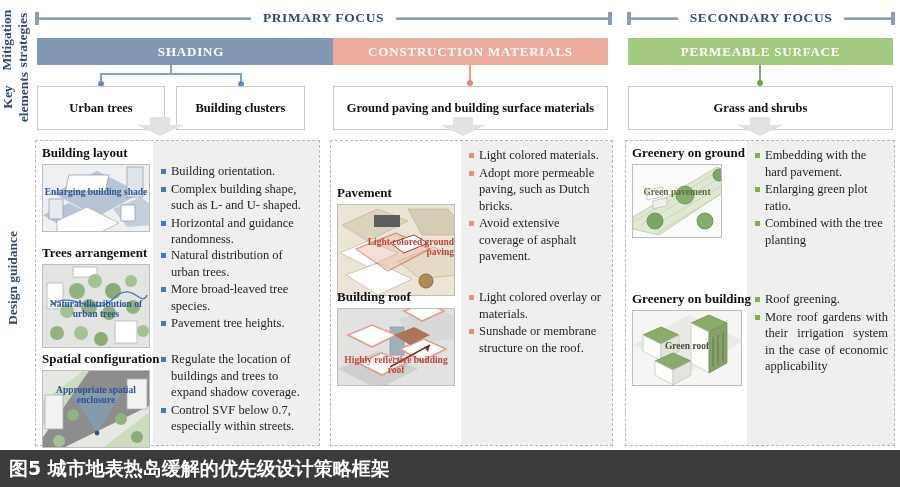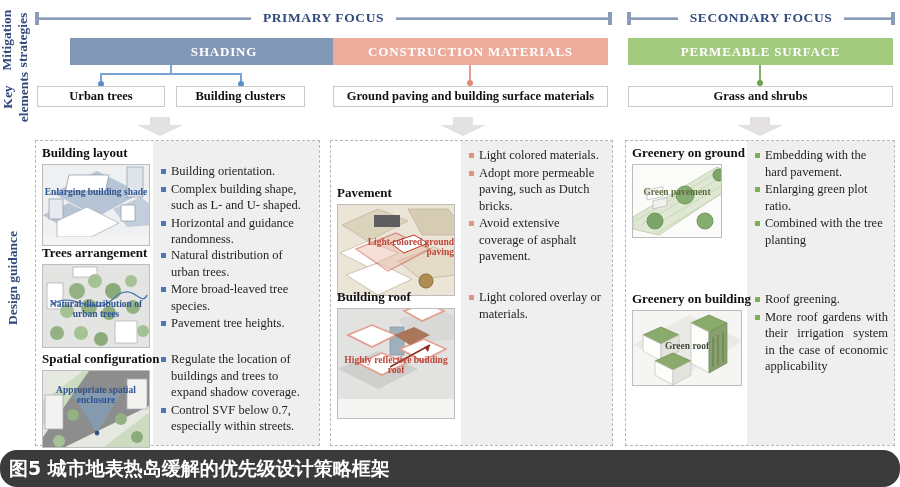--- a/index.html
+++ b/index.html
@@ -19,33 +19,33 @@
   .focus-secondary { left:627px; width:268px; }
   .focus-cap { width:4px; height:13px; background:var(--focus_line,#8b9cb8); flex:0 0 auto; }
   .focus-line { flex:1 1 auto; height:3px; background:var(--focus_line,#8b9cb8);
     border-top:1px solid #aebdd2; }
   .focus-text { flex:0 0 auto; padding:0 12px; color:var(--primary_text,#31497b);
     font-weight:bold; font-size:13.5px; letter-spacing:0.6px; white-space:nowrap; }
 
   
   .strategy { position:absolute; top:38px; height:27px; display:flex; align-items:center;
     justify-content:center; color:#fff; font-weight:bold; font-size:13px; letter-spacing:0.8px; }
-  .strategy-1 { left:37px;  width:308px; background:var(--shading_bg,#8297b5);margin-left:33px; }
+  .strategy-1 { left:37px;  width:308px; background:var(--shading_bg,#8297b5); }
   .strategy-2 { left:333px; width:275px; background:var(--construction_bg,#ecab9b); }
   .strategy-3 { left:628px; width:265px; background:var(--permeable_bg,#a3cb80); }
 
   
   .cline { position:absolute; background:var(--blue_line,#7ba4d6); }
   .cline.salmon { background:var(--salmon_line,#e89d8c); }
   .cline.green { background:var(--green_line,#83ad62); }
   .cdot { position:absolute; width:6px; height:6px; border-radius:50%; }
   .cdot.blue { background:#5b8fc9; } .cdot.salmon { background:#e08a77; } .cdot.green { background:#6f9e4e; }
 
   
-  .key-box { position:absolute; top:86px; height:21px; background:#fff; border:1px solid #c9c9c9;
+  .key-box { position:absolute; top:86px; height:44px; background:#fff; border:1px solid #c9c9c9;
     display:flex; align-items:center; justify-content:center; font-weight:bold; font-size:12.5px; color:#111; }
   .key-1 { left:37px; width:128px; } .key-2 { left:176px; width:129px; }
   .key-3 { left:333px; width:275px; } .key-4 { left:628px; width:265px; }
 
   
   .block-arrow { position:absolute; top:117px; width:46px; height:19px; background:#e3e1e1;
     clip-path:polygon(28% 0,72% 0,72% 42%,100% 42%,50% 100%,0 42%,28% 42%); }
 
   
   .dg-box { position:absolute; top:140px; height:306px; border:1px dashed #b5b5b5; background:#fff; }
@@ -66,21 +66,21 @@
   .bmark { flex:0 0 5px; width:5px; height:5px; margin:6px 5px 0 0; }
   .bmark.blue { background:var(--blue_bullet,#4a79b5); }
   .bmark.salmon { background:var(--salmon_bullet,#dd9582); }
   .bmark.green { background:var(--green_bullet,#7fae58); }
   .btext { flex:1 1 auto; }
   .justify .btext { text-align:justify; }
 
   
   .caption-bar { position:absolute; left:0; right:0; top:450px; height:37px; background:var(--caption_bar_bg,#3b3b3b);
     color:#fff; display:flex; align-items:center; padding-left:9px;
-    font-family:"DejaVu Sans", sans-serif; font-weight:bold; font-size:19px;border-radius:17px; }
+    font-family:"DejaVu Sans", sans-serif; font-weight:bold; font-size:19px; }
 </style>
 </head>
 <body>
 
 <div class="stage">
 
   <div class="side-label side-mitigation">Mitigation strategies</div>
   <div class="side-label side-key">Key elements</div>
   <div class="side-label side-design">Design guidance</div>
 
@@ -162,21 +162,21 @@
           </div>
         <div class="bullet">
             <span class="bmark blue"></span>
             <span class="btext">Control SVF below 0.7, especially within streets.</span>
           </div>
       </div>
     </div>
 
     <div class="dg-section" style="top:4px;">
       <div class="dg-title">Building layout</div>
-      <div class="thumb" style="width:108px;height:82px;">
+      <div class="thumb" style="width:108px;height:68px;">
         <svg width="108" height="72" viewBox="0 0 108 72">
           <rect width="108" height="72" fill="#eef0f1"></rect>
           <polygon points="10,28 54,6 98,28 54,52" fill="#b6c4d6"></polygon>
           <polygon points="0,50 26,38 58,54 30,68" fill="#b6c4d6"></polygon>
           <polygon points="70,44 98,32 108,40 108,60 84,62" fill="#c3cedd"></polygon>
           <rect x="28" y="10" width="40" height="16" fill="#fff" stroke="#9aa3ad" stroke-width="0.8" transform="skewX(-12)"></rect>
           <rect x="6" y="34" width="14" height="20" fill="#e7eaee" stroke="#9aa3ad" stroke-width="0.8"></rect>
           <rect x="84" y="2" width="16" height="30" fill="#dfe4ea" stroke="#9aa3ad" stroke-width="0.8"></rect>
           <rect x="78" y="40" width="14" height="16" fill="#fff" stroke="#9aa3ad" stroke-width="0.8"></rect>
           <polygon points="14,56 44,42 76,58 48,72 14,72" fill="#fff" stroke="#aab1ba" stroke-width="0.8"></polygon>
@@ -247,20 +247,24 @@
         <div class="bullet">
             <span class="bmark salmon"></span>
             <span class="btext">Avoid extensive coverage of asphalt pavement.</span>
           </div>
       </div>
       <div class="bullet-group" style="top:148px;">
         <div class="bullet">
             <span class="bmark salmon"></span>
             <span class="btext">Light colored overlay or materials.</span>
           </div>
+        <div class="bullet">
+            <span class="bmark salmon"></span>
+            <span class="btext">Sunshade or membrane structure on the roof.</span>
+          </div>
       </div>
     </div>
 
     <div class="dg-section" style="top:4px;margin-top:40px;">
       <div class="dg-title">Pavement</div>
       <div class="thumb" style="width:118px;height:92px;">
         <svg width="118" height="92" viewBox="0 0 118 92">
           <rect width="118" height="92" fill="#ebe5d7"></rect>
           <polygon points="4,20 40,4 70,16 30,36" fill="#dcd3bc" stroke="#bdb195" stroke-width="0.7"></polygon>
           <polygon points="70,4 110,4 118,14 118,30 84,30" fill="#d6ccb4" stroke="#bdb195" stroke-width="0.7"></polygon>
@@ -271,21 +275,21 @@
           <circle cx="88" cy="76" r="7" fill="#b08c52" stroke="#8a6a38" stroke-width="1"></circle>
           <polygon points="18,44 58,28 92,44 50,66" fill="#e9b9a6" opacity="0.45" stroke="#c0392b" stroke-width="1.4"></polygon>
           <polygon points="52,38 76,30 90,38 66,48" fill="#fff" stroke="#c0392b" stroke-width="1"></polygon>
         </svg>
         <div class="thumb-caption cap-red" style="top:32px;text-align:right;">Light colored ground paving</div>
       </div>
     </div>
 
     <div class="dg-section" style="top:148px;">
       <div class="dg-title">Building roof</div>
-      <div class="thumb" style="width:118px;height:111px;">
+      <div class="thumb" style="width:118px;height:78px;">
         <svg width="118" height="90" viewBox="0 0 118 90">
           <rect width="118" height="90" fill="#e2e2e0"></rect>
           <polygon points="0,60 40,42 80,60 40,80" fill="#cfcfcd"></polygon>
           <polygon points="60,10 100,0 118,8 118,30 80,34" fill="#d8d8d6"></polygon>
           <rect x="52" y="18" width="14" height="28" fill="#9fb0bd" stroke="#8a9aa8" stroke-width="0.8"></rect>
           <polygon points="10,26 34,16 58,26 34,38" fill="#fff" stroke="#e49c8d" stroke-width="1.6"></polygon>
           <polygon points="62,40 86,30 108,40 84,52" fill="#fff" stroke="#e49c8d" stroke-width="1.6"></polygon>
           <polygon points="20,54 44,44 68,54 44,66" fill="#fff" stroke="#e49c8d" stroke-width="1.6"></polygon>
           <polygon points="66,2 88,-6 106,2 84,12" fill="#fff" stroke="#e49c8d" stroke-width="1.6"></polygon>
           <polygon points="56,26 76,18 92,26 72,36" fill="#a9765a"></polygon>

